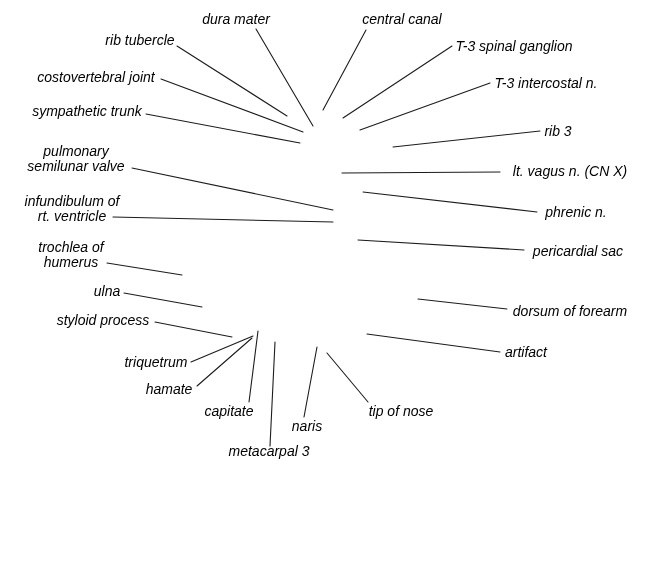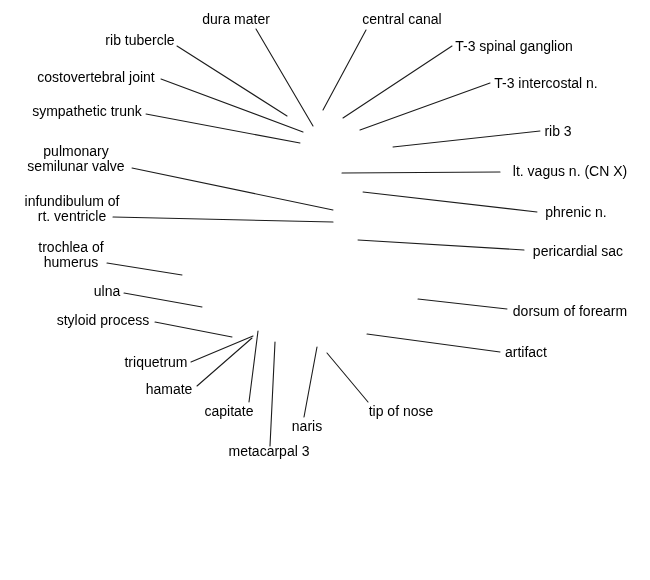--- a/index.html
+++ b/index.html
@@ -6,20 +6,21 @@
     margin: 0;
     padding: 0;
     background: #ffffff;
   }
   .page {
     position: relative;
     width: 650px;
     height: 580px;
     background: #ffffff;
     overflow: hidden;
+    font-style: italic;
   }
   svg.diagram {
     display: block;
     width: 650px;
     height: 580px;
   }
   svg.diagram text {
     font-family: "Liberation Sans", "DejaVu Sans", sans-serif;
     font-size: 14px;
     fill: #000000;

